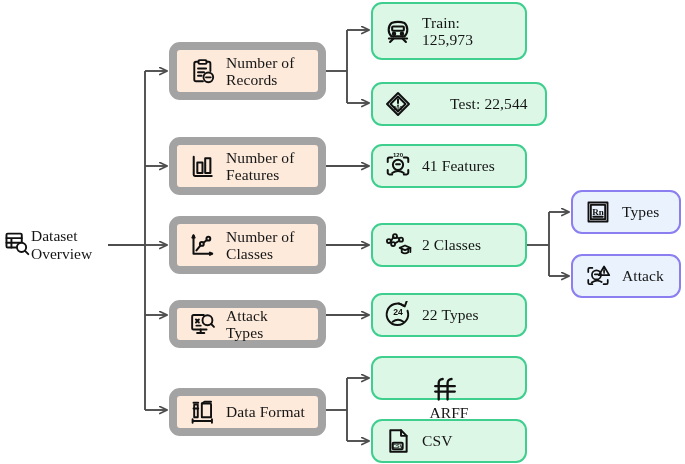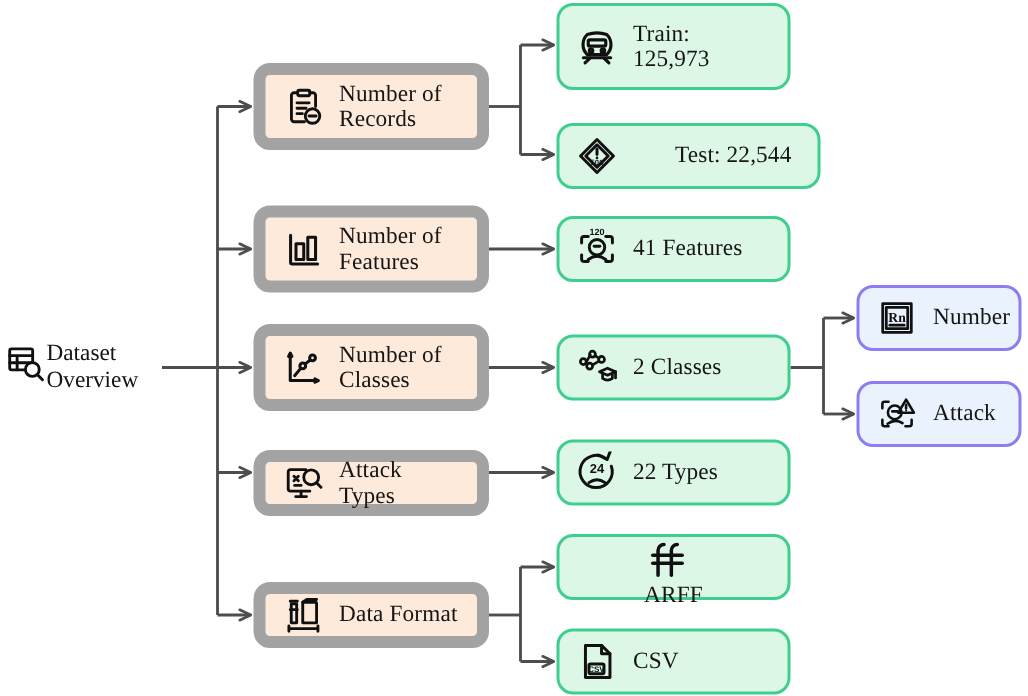--- a/index.html
+++ b/index.html
@@ -26,21 +26,21 @@
     width: 685px;
     height: 464px;
     pointer-events: none;
   }
   .node {
     position: absolute;
     box-sizing: border-box;
     display: flex;
     align-items: center;
     border-radius: 11px;
-    padding: 0 10px;
+    padding: 16px 10px;
   }
   .node .ico {
     flex: 0 0 auto;
     width: 30px;
     height: 30px;
     margin-right: 9px;
     display: flex;
     align-items: center;
     justify-content: center;
   }
@@ -298,21 +298,21 @@
 
   <div class="node purple" style="left:571px; top:190px; width:110px; height:44px;">
     <span class="ico">
       <svg width="26" height="26" viewBox="0 0 24 24" fill="none" stroke="#101010" stroke-width="1.7" stroke-linecap="round" stroke-linejoin="round">
         <rect x="3.2" y="3.2" width="17.6" height="17.6"></rect>
         <rect x="5.4" y="5.4" width="13.2" height="13.2"></rect>
         <text x="12" y="14.6" font-size="8.4" font-family="Liberation Serif, serif" font-weight="bold" text-anchor="middle" fill="#101010" stroke="none">Rn</text>
         <path d="M7.6 16.4 H16.4"></path>
       </svg>
     </span>
-    <span class="lbl">Number</span>
+    <span class="lbl">Types</span>
   </div>
 
   <div class="node purple" style="left:571px; top:254px; width:110px; height:44px;">
     <span class="ico">
       <svg width="26" height="26" viewBox="0 0 24 24" fill="none" stroke="#101010" stroke-width="1.6" stroke-linecap="round" stroke-linejoin="round">
         <path d="M3 8.4 V5.8 A1.3 1.3 0 0 1 4.3 4.5 H6.8"></path>
         <path d="M3 15.6 V18.2 A1.3 1.3 0 0 0 4.3 19.5 H6.8"></path>
         <path d="M21 15.6 V18.2 A1.3 1.3 0 0 1 19.7 19.5 H17.2"></path>
         <circle cx="10.6" cy="11" r="4.2"></circle>
         <path d="M9.1 10.4 H12.1"></path>

